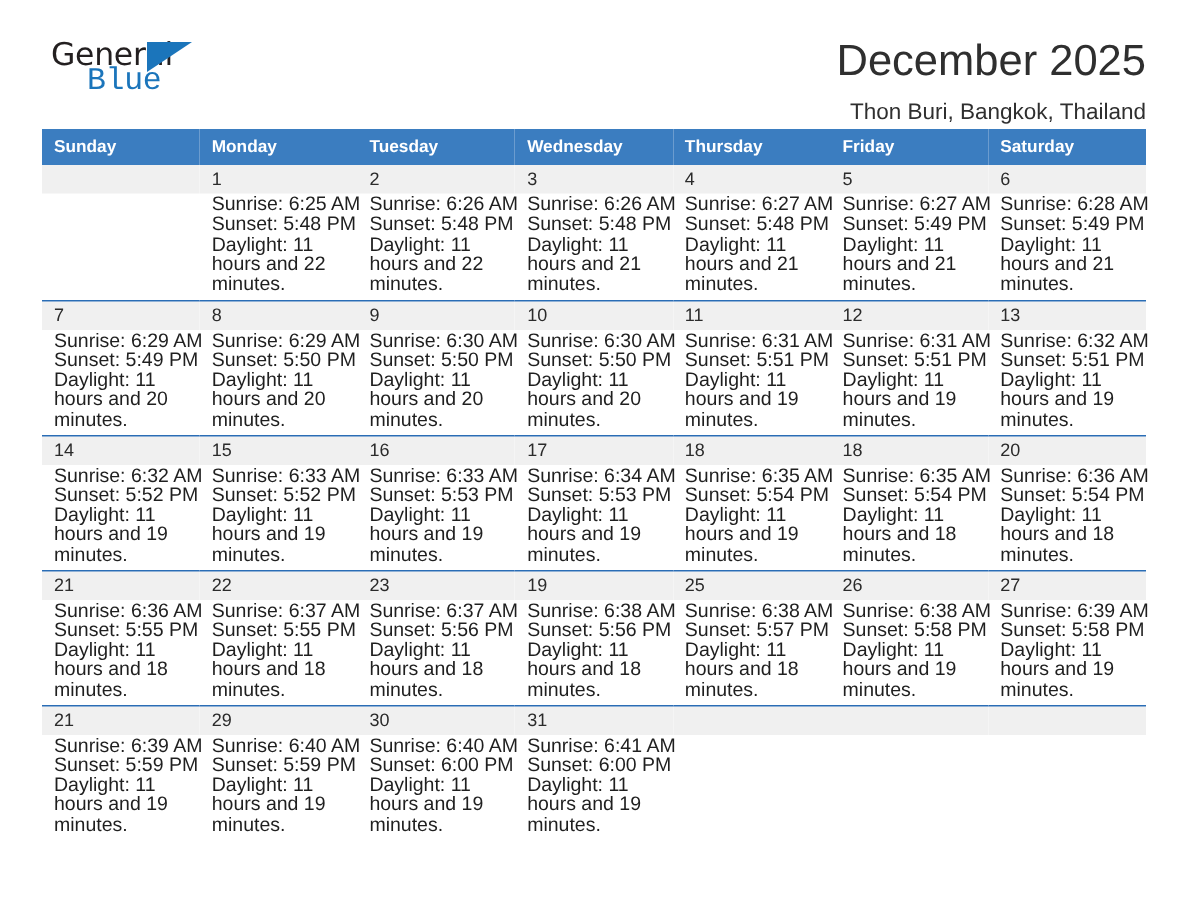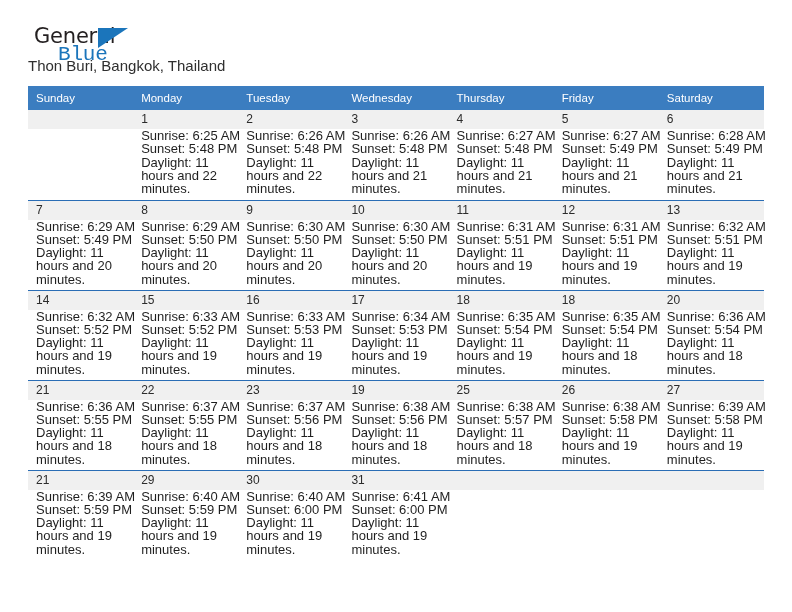--- a/index.html
+++ b/index.html
@@ -22,21 +22,20 @@
   }
 
   
   .header {
     display: flex;
     align-items: flex-start;
     justify-content: space-between;
     height: 74px;
     padding-top: 26px;
     box-sizing: border-box;
-    flex-direction: column;
   }
   .logo {
     position: relative;
     width: 120px;
     height: 48px;
     line-height: 1;
     user-select: none;
   }
   .logo-general {
     position: absolute;
@@ -73,35 +72,35 @@
   .cal-title {
     font-size: 29px;
     color: #2f2f2f;
     font-weight: normal;
     line-height: 1.05;
     white-space: nowrap;
   }
   .cal-subtitle {
     font-size: 15px;
     color: #2f2f2f;
-    margin-top: 18px;
+    margin-top: 10px;
     white-space: nowrap;
   }
 
   
   .calendar {
     width: 736px;
     border-collapse: collapse;
     table-layout: fixed;
     margin-top: 12px;
   }
   .calendar th {
     background: #3b7dc0;
     color: #ffffff;
-    font-weight: normal;
+    font-weight: bold;
     font-size: 11.5px;
     text-align: left;
     padding: 6px 0 6px 8px;
     height: 21px;
     box-sizing: border-box;
     border: none;
   }
   .calendar td {
     vertical-align: top;
     padding: 0;
@@ -150,20 +149,21 @@
 
   <div class="header">
 
     <div class="logo">
       <span class="logo-general">General</span>
       <span class="logo-triangle"></span>
       <span class="logo-blue">Blue</span>
     </div>
 
     <div class="title-block">
+      <div class="cal-title">December 2025</div>
       <div class="cal-subtitle">Thon Buri, Bangkok, Thailand</div>
     </div>
 
   </div>
 
   <table class="calendar">
     <thead>
       <tr id="weekday-row">
           <th>Sunday</th>
           <th>Monday</th>

